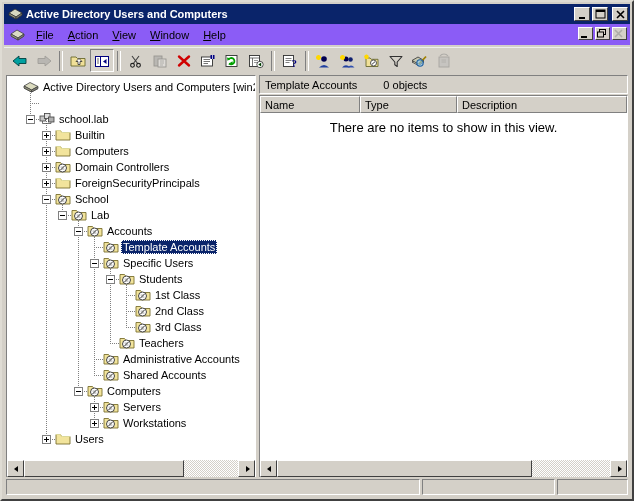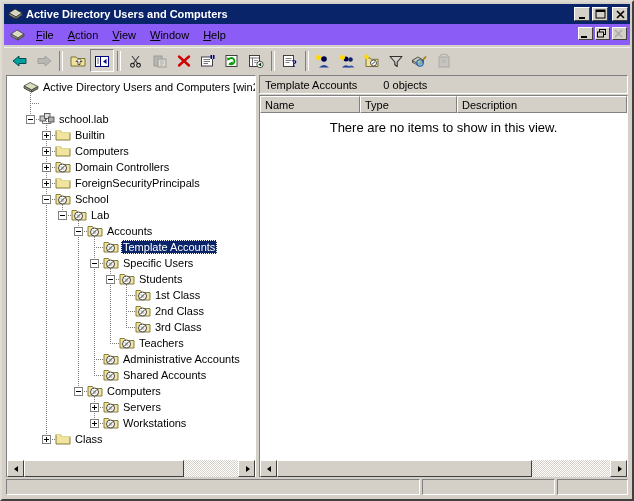--- a/index.html
+++ b/index.html
@@ -813,21 +813,21 @@
               </svg></span>
             <span class="tlabel" style="left: 114px;">Workstations</span>
           </div>
           <div class="dotline-h" style="left: 39px; top: 363px; width: 9px;"></div>
           <div class="tnode" style="position: absolute; left: 0px; top: 355px; width: 248px;">
             <span class="expander plus" style="left: 35px; top: 4px;"></span>
             <span class="ticon" style="left: 48px;"><svg width="16" height="16" viewBox="0 0 16 16">
                 <path d="M1,3.5 L5.5,3.5 L7,5.5 L15,5.5 L15,13 L1,13 Z" fill="#f2e49c" stroke="#7a7030" stroke-width="0.9"></path>
                 <path d="M1,3.5 L5.5,3.5 L7,5.5 L15,5.5" fill="none" stroke="#ffffc0" stroke-width="0.7"></path>
               </svg></span>
-            <span class="tlabel" style="left: 66px;">Class</span>
+            <span class="tlabel" style="left: 66px;">Users</span>
           </div>
         </div>
       <div class="hscroll" style="left:0px; bottom:0px; width:248px;">
         <div class="sbarrow">
           <svg width="7" height="8" viewBox="0 0 7 8">
               <polygon points="5,1 5,7 1,4" fill="#000"></polygon>
             </svg>
         </div>
         <div class="sbtrack">
           <div class="sbthumb" style="width:160px;"></div>

